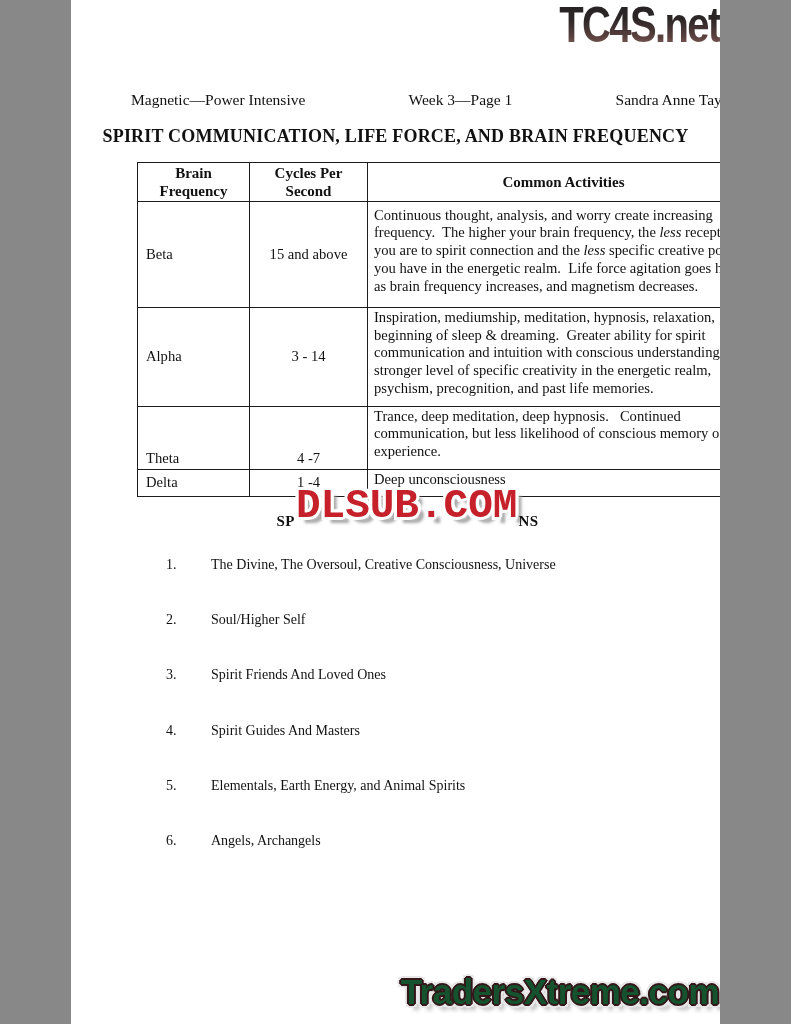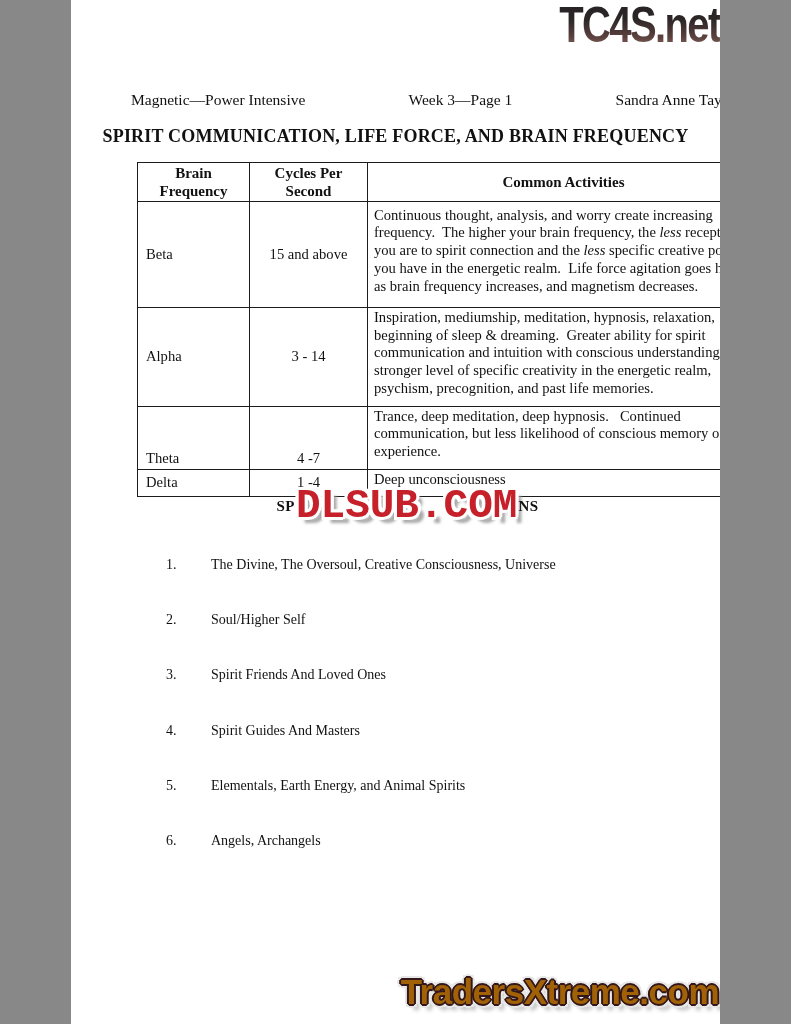--- a/index.html
+++ b/index.html
@@ -49,21 +49,21 @@
   td.acts { padding:1px 5px 8px 6px; white-space:pre-wrap; vertical-align:top; }
   tr.r-beta  { height:106px; }
   tr.r-alpha { height:93px; }
   tr.r-theta { height:55px; }
   tr.r-delta { height:20px; }
   tr.r-theta td.freq-name, tr.r-theta td.cycles { vertical-align:bottom; padding-bottom:1px; }
 
   
   .spirit-heading {
     position:absolute; top:482px; left:0; width:100%;
-    display:flex; justify-content:center; align-items:center;padding-left:24px;
+    display:flex; justify-content:center; align-items:flex-end;padding-left:24px;
   }
   .spirit-heading .frag { font-weight:bold; font-size:15px; letter-spacing:0.5px; }
   .dlsub {
     font-family:Liberation Mono, monospace; font-weight:bold;
     font-size:41px; letter-spacing:0px; line-height:48px;
     color:#c6202a; margin:0 1px; white-space:nowrap;
     text-shadow:
       -3px 0 0 #fff, 3px 0 0 #fff, 0 -3px 0 #fff, 0 3px 0 #fff,
       -2px -2px 0 #fff, 2px -2px 0 #fff, -2px 2px 0 #fff, 2px 2px 0 #fff,
       -3px 3px 0 #fff, 3px -3px 0 #fff,
@@ -73,21 +73,21 @@
   
   .spirit-list { position:absolute; top:557px; left:95px; width:560px; }
   .spirit-item { height:55.2px; font-size:14px; }
   .spirit-item .num { display:inline-block; width:45px; }
 
   
   .txtreme {
     position:absolute; top:972px; right:1px;
     font-family:"Liberation Sans", sans-serif; font-weight:bold;
     font-size:35px; letter-spacing:-0.5px; white-space:nowrap;
-    color:#a16207;
+    color:#14532d;
     text-shadow:
       -2px 0 0 #33171a, 2px 0 0 #33171a, 0 -2px 0 #33171a, 0 2px 0 #33171a,
       -1px -1px 0 #33171a, 1px -1px 0 #33171a, -1px 1px 0 #33171a, 1px 1px 0 #33171a,
       -4px 0 0 #e8e8e8, 4px 0 0 #e8e8e8, 0 -4px 0 #e8e8e8, 0 4px 0 #e8e8e8,
       -3px -3px 0 #e8e8e8, 3px -3px 0 #e8e8e8, -3px 3px 0 #e8e8e8, 3px 3px 0 #e8e8e8,
       5px 6px 4px #b5b5b5;
   }
 </style>
 </head>
 <body>

